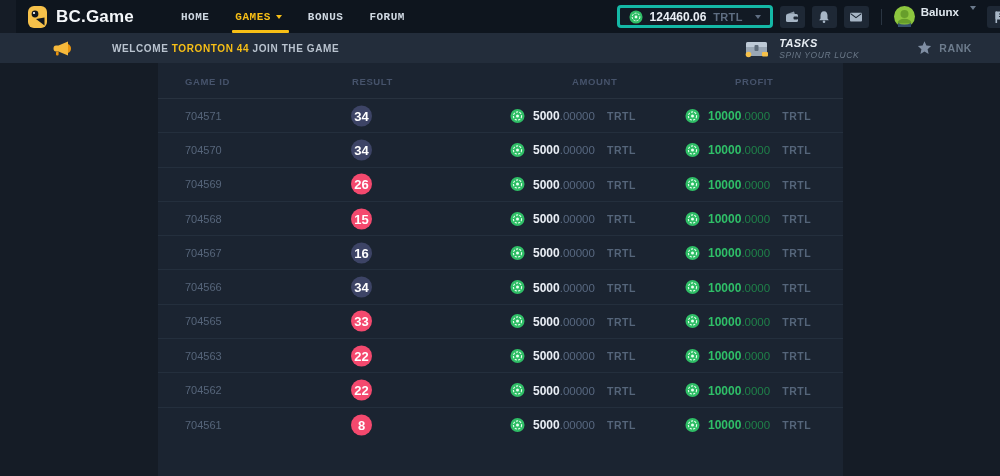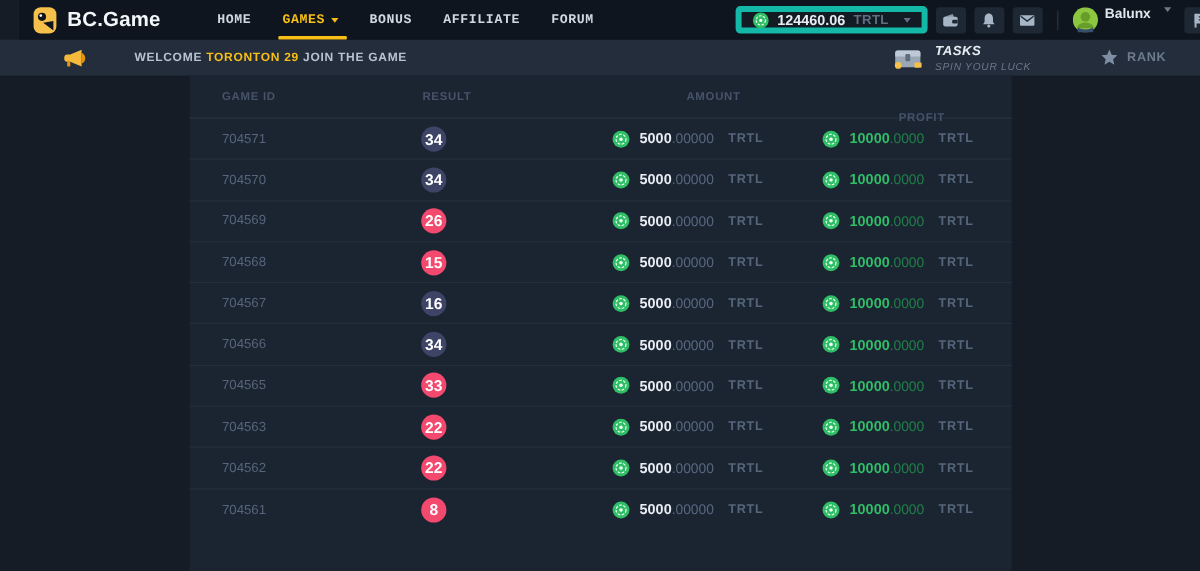--- a/index.html
+++ b/index.html
@@ -17,21 +17,21 @@
   .nav-item.active { color:#f7bf16; }
   .nav-item.active::after { content:""; position:absolute; left:10px; right:6px; bottom:0;
               height:3px; background:#f7bf16; border-radius:1px; }
   .caret { width:0; height:0; border-left:3.5px solid transparent; border-right:3.5px solid transparent;
            border-top:4px solid currentColor; display:inline-block; margin-left:5px; }
   .nav-item .caret { display:none; }
   .nav-item.has-caret .caret { display:inline-block; }
 
   .top-right { margin-left:auto; display:flex; align-items:center; gap:7px; }
   .balance { display:flex; align-items:center; gap:7px; height:23px; padding:0 9px;
-             background:#121a24; border:5px solid #14b8a6; border-radius:4px; cursor:pointer; }
+             background:#121a24; border:3px solid #14b8a6; border-radius:4px; cursor:pointer; }
   .balance .bal-num { color:#e9eef4; font-size:12px; font-weight:bold; }
   .balance .bal-cur { color:#5f6e82; font-size:11px; font-weight:bold; letter-spacing:0.3px; }
   .balance .caret { color:#5f6e82; }
   .icon-btn { width:25px; height:22px; background:#1e2835; border-radius:3px; display:flex;
               align-items:center; justify-content:center; color:#a7b6c6; cursor:pointer; }
   .vdivider { width:1px; height:16px; background:#2a3542; margin:0 5px; }
   .user { display:flex; align-items:flex-start; gap:6px; cursor:pointer; }
   .user-name { color:#dfe7ee; font-size:11.5px; font-weight:bold; }
   .user .caret { color:#6b7a8c; }
   .chat-btn { position:relative; margin-left:4px; }
@@ -53,21 +53,21 @@
   .rank-label { color:#6d7c8d; font-size:10.5px; font-weight:bold; letter-spacing:0.6px; }
 
   
   .panel { position:absolute; left:158px; top:63px; width:685px; bottom:0; background:#1b2431; }
   .thead { position:relative; height:36px; border-bottom:1px solid #28323f; }
   .thead span { position:absolute; top:50%; transform:translateY(-50%); font-size:9.5px;
                 font-weight:bold; letter-spacing:0.6px; color:#46536b; }
   .h-id     { left:27px; }
   .h-result { left:194px; }
   .h-amount { left:414px; }
-  .h-profit { left:591px;margin-top:17px; }
+  .h-profit { left:577px; }
 
   .trow { position:relative; height:34.3px; border-bottom:1px solid #242f3d; cursor:pointer; }
   .trow.last { border-bottom:none; }
   .trow > * { position:absolute; top:50%; transform:translateY(-50%); }
   .cell-id { left:27px; font-size:11px; color:#56657a; }
   .badge { left:193px; width:21px; height:21px; border-radius:50%; color:#fff;
            font-size:13px; font-weight:bold; text-align:center; line-height:21px; }
   .badge-dark { background:#3d4466; }
   .badge-pink { background:#f4496e; }
   .cell-amount { left:352px; display:flex; align-items:center; }
@@ -105,24 +105,20 @@
   <div class="nav-item active has-caret">
     <span>GAMES</span>
     <span class="caret"></span>
   </div>
 
   <div class="nav-item">
     <span>BONUS</span>
 
   </div>
 
-  <div class="nav-item">
-    <span>AFFILIATE</span>
-
-  </div>
 
   <div class="nav-item">
     <span>FORUM</span>
 
   </div>
 </div>
 
   <div class="top-right">
     <div class="balance">
       <span class="coin" style="width:14px;height:14px;margin:0;">
@@ -192,21 +188,21 @@
 </div>
 
 <div class="banner">
   <span style="display:inline-flex;">
     <svg width="20" height="17" viewBox="0 0 20 17">
       <path d="M16 1.5 L16 15.5 L6.5 11.5 L4 11.5 Q1.5 11.5 1.5 8.5 Q1.5 5.5 4 5.5 L6.5 5.5 Z" fill="#F6B93B"></path>
       <path d="M16 4 Q19 5.5 19 8.5 Q19 11.5 16 13 Z" fill="#E8940F"></path>
       <rect x="4" y="11.5" width="2.6" height="4" rx="1" fill="#E8940F"></rect>
     </svg>
   </span>
-  <span class="banner-text"><span>WELCOME </span><span class="hl">TORONTON 29</span><span> JOIN THE GAME</span></span>
+  <span class="banner-text"><span>WELCOME </span><span class="hl">TORONTON 44</span><span> JOIN THE GAME</span></span>
 
   <div class="tasks">
     <span style="display:inline-flex;">
       <svg width="27" height="22" viewBox="0 0 27 22">
         <rect x="3" y="5" width="21" height="14" rx="2" fill="#9aa7b5"></rect>
         <path d="M3 10 L24 10 L24 7 Q24 5 22 5 L5 5 Q3 5 3 7 Z" fill="#bdc9d6"></path>
         <rect x="11.5" y="8" width="4" height="6" rx="1" fill="#5d6b7a"></rect>
         <circle cx="5.5" cy="17.5" r="2.8" fill="#F6C14A"></circle>
         <rect x="19" y="15" width="6" height="4.5" rx="1" fill="#F6C14A"></rect>
       </svg>

